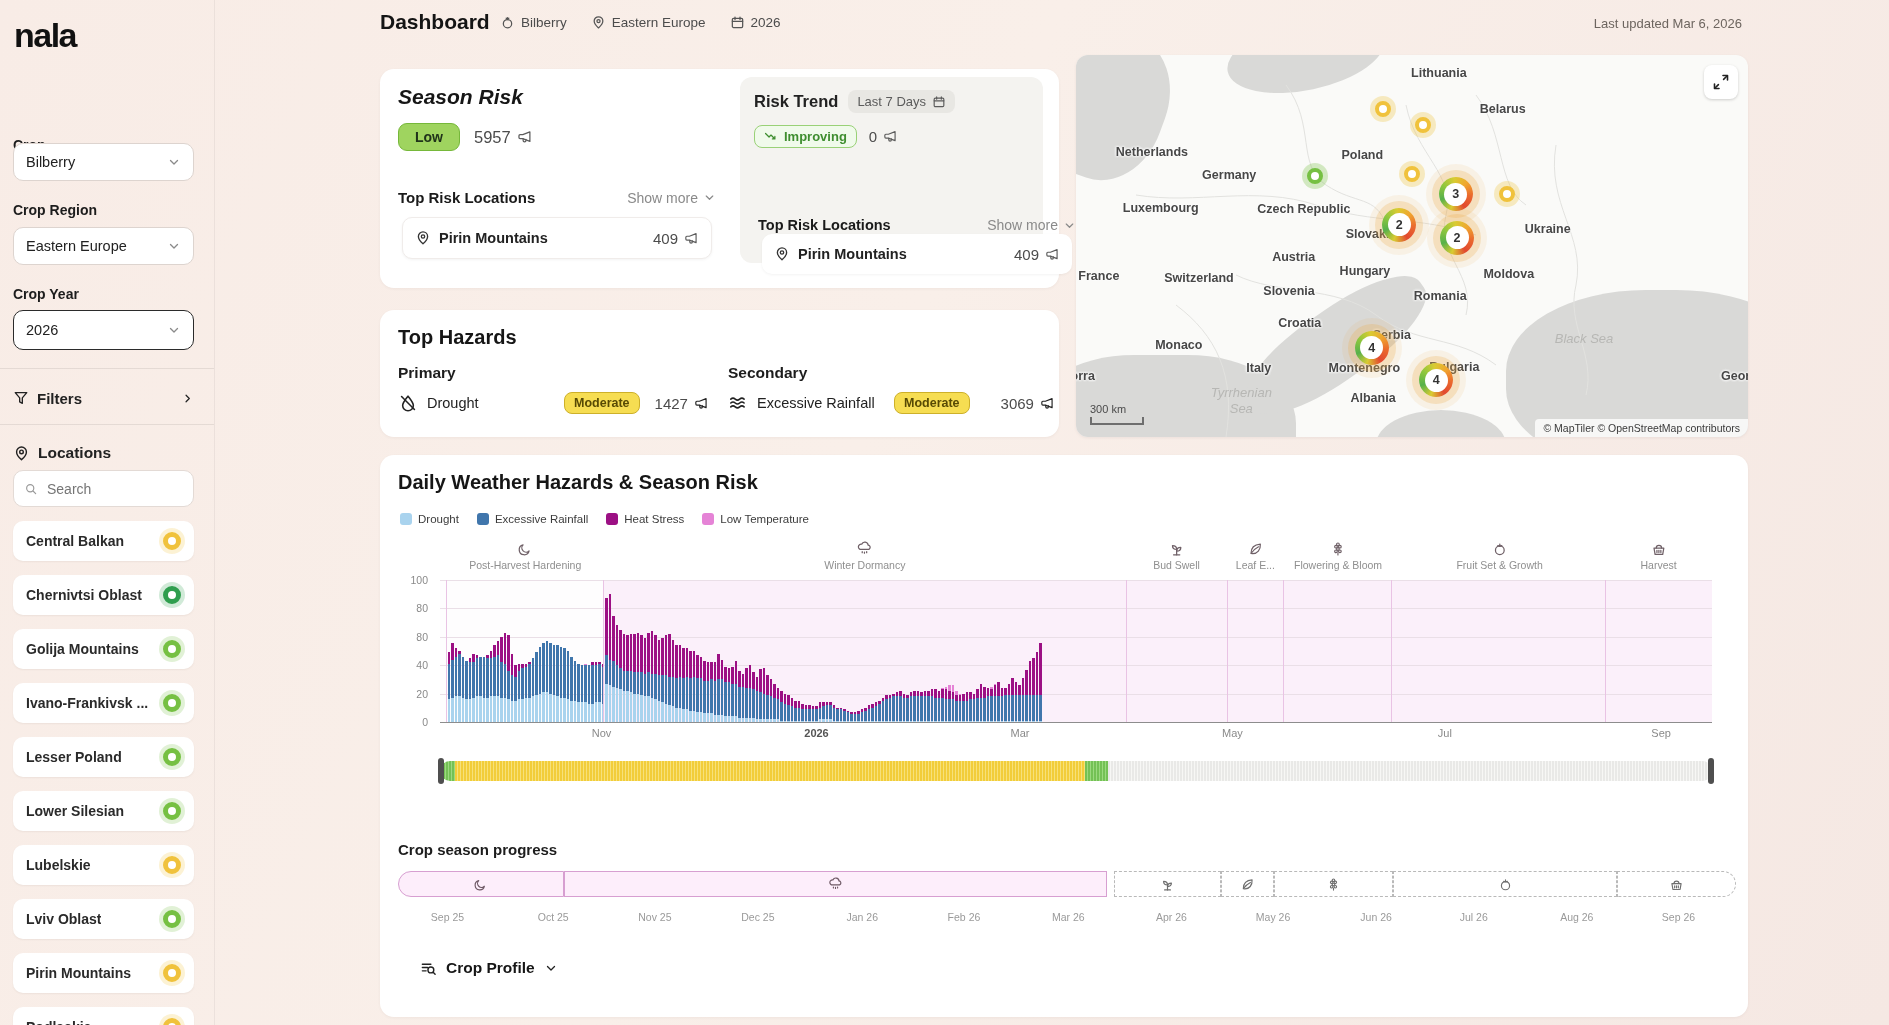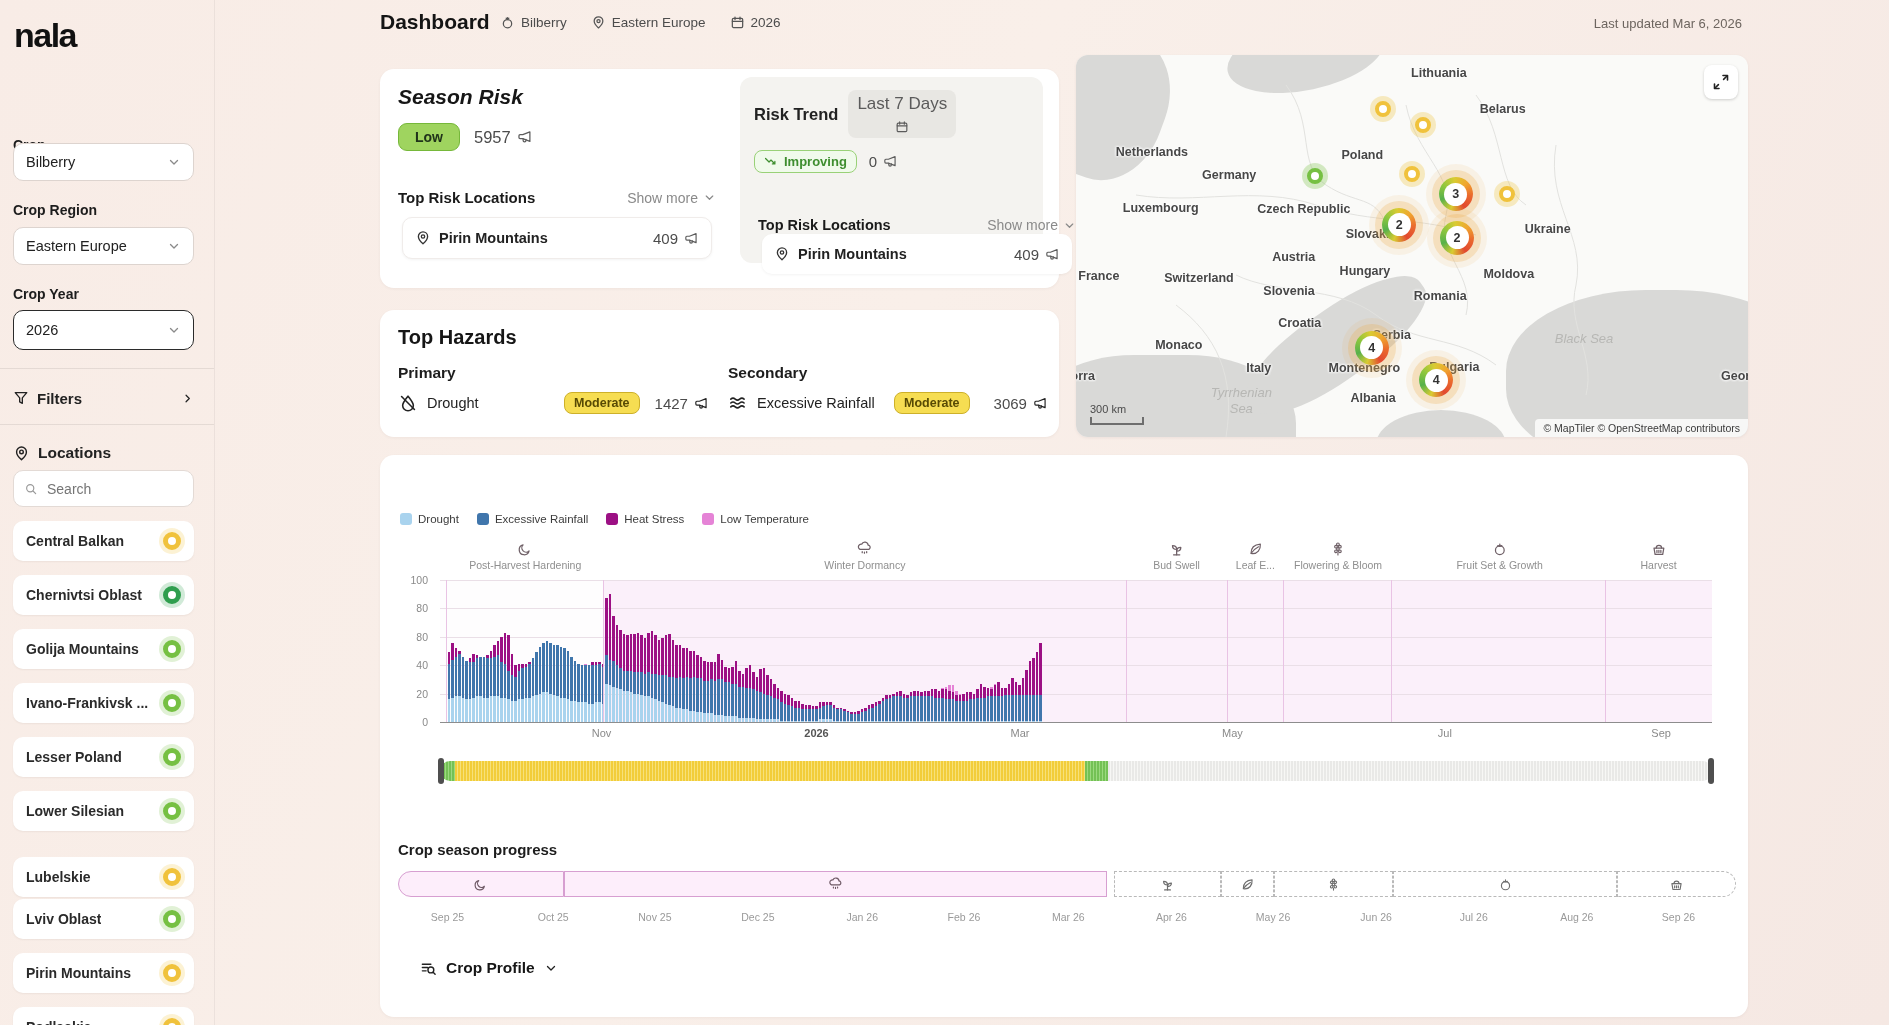--- a/index.html
+++ b/index.html
@@ -53,21 +53,21 @@
   .showmore .ic{width:13px;height:13px;}
   #season-card .subhead{position:absolute;left:18px;top:120px;width:318px;}
   .locrow{background:#fff;border:1px solid #f0ecea;border-radius:10px;box-shadow:0 1px 3px rgba(0,0,0,.05);
           display:flex;align-items:center;gap:8px;padding:0 12px;box-sizing:border-box;height:42px;cursor:pointer;}
   .locrow .nm{font-size:14.5px;font-weight:600;color:#222;flex:1;}
   .locrow .ic.pin{color:#333;}
   #season-card .locrow{position:absolute;left:22px;top:148px;width:310px;}
   .trend-panel{position:absolute;left:360px;top:8px;width:303px;height:186px;background:#f4f3f0;border-radius:12px;padding:13px 14px;box-sizing:border-box;}
   .trend-title-row{display:flex;align-items:center;gap:10px;}
   .trend-title-row .t{font-size:16.5px;font-weight:700;}
-  .badge-period{background:#e8e7e3;border-radius:8px;color:#5b5b5b;font-size:17px;padding:4px 9px;display:flex;align-items:center;gap:6px;cursor:pointer;flex-direction:column;}
+  .badge-period{background:#e8e7e3;border-radius:8px;color:#5b5b5b;font-size:13px;padding:4px 9px;display:flex;align-items:center;gap:6px;cursor:pointer;}
   .badge-period .ic{width:14px;height:14px;}
   .improving-row{display:flex;align-items:center;gap:12px;margin-top:12px;}
   .badge-improving{background:#f0faeb;border:1px solid #99d177;border-radius:8px;color:#3e8e2f;font-size:13px;font-weight:600;
                    padding:3px 9px;display:flex;align-items:center;gap:6px;}
   .badge-improving .ic{width:14px;height:14px;}
   .trend-panel .subhead{margin-top:20px;}
   .trend-panel .subhead .t{font-size:14.5px;}
   .trend-panel .locrow{margin-top:9px;height:40px;border:none;}
   
   #hazards-card{left:380px;top:310px;width:679px;height:127px;}
@@ -353,21 +353,21 @@
           <span class="ring green"></span>
         </div>
         <div class="loc-item" style="top: 216px;">
           <span class="nm">Lesser Poland</span>
           <span class="ring green"></span>
         </div>
         <div class="loc-item" style="top: 270px;">
           <span class="nm">Lower Silesian</span>
           <span class="ring green"></span>
         </div>
-        <div class="loc-item" style="top: 336px;">
+        <div class="loc-item" style="top: 324px;">
           <span class="nm">Lubelskie</span>
           <span class="ring yellow"></span>
         </div>
         <div class="loc-item" style="top: 378px;">
           <span class="nm">Lviv Oblast</span>
           <span class="ring green"></span>
         </div>
         <div class="loc-item" style="top: 432px;">
           <span class="nm">Pirin Mountains</span>
           <span class="ring yellow"></span>
@@ -502,21 +502,21 @@
       </div>
     </div>
     <div class="hz-col" style="left:348px">
       <div class="cap">Secondary</div>
       <div class="hz-row">
         <svg class="ic">
             <use href="#i-waves"></use>
           </svg>
         <span class="nm" style="width:128px">Excessive Rainfall</span>
         <span class="badge-moderate">Moderate</span>
-        <span class="count" style="font-size:15px;margin-left:15px">
+        <span class="count" style="font-size:15px;margin-left:22px">
           <span>3069</span>
           <svg class="ic" style="width:15px;height:15px">
               <use href="#i-megaphone"></use>
             </svg>
         </span>
       </div>
     </div>
   </section>
 
   <div id="map">
@@ -594,20 +594,21 @@
         </svg>
     </div>
     <div class="map-scale">
       <span>300 km</span>
       <div class="bar"></div>
     </div>
     <div class="map-attr">© MapTiler © OpenStreetMap contributors</div>
   </div>
 
   <section class="card" id="chart-card">
+    <h2>Daily Weather Hazards &amp; Season Risk</h2>
     <div class="legend" id="legend">
         <span class="li">
           <span class="sw" style="background:#a9d3ee"></span>
           <span>Drought</span>
         </span>
         <span class="li">
           <span class="sw" style="background:#4076ac"></span>
           <span>Excessive Rainfall</span>
         </span>
         <span class="li">

